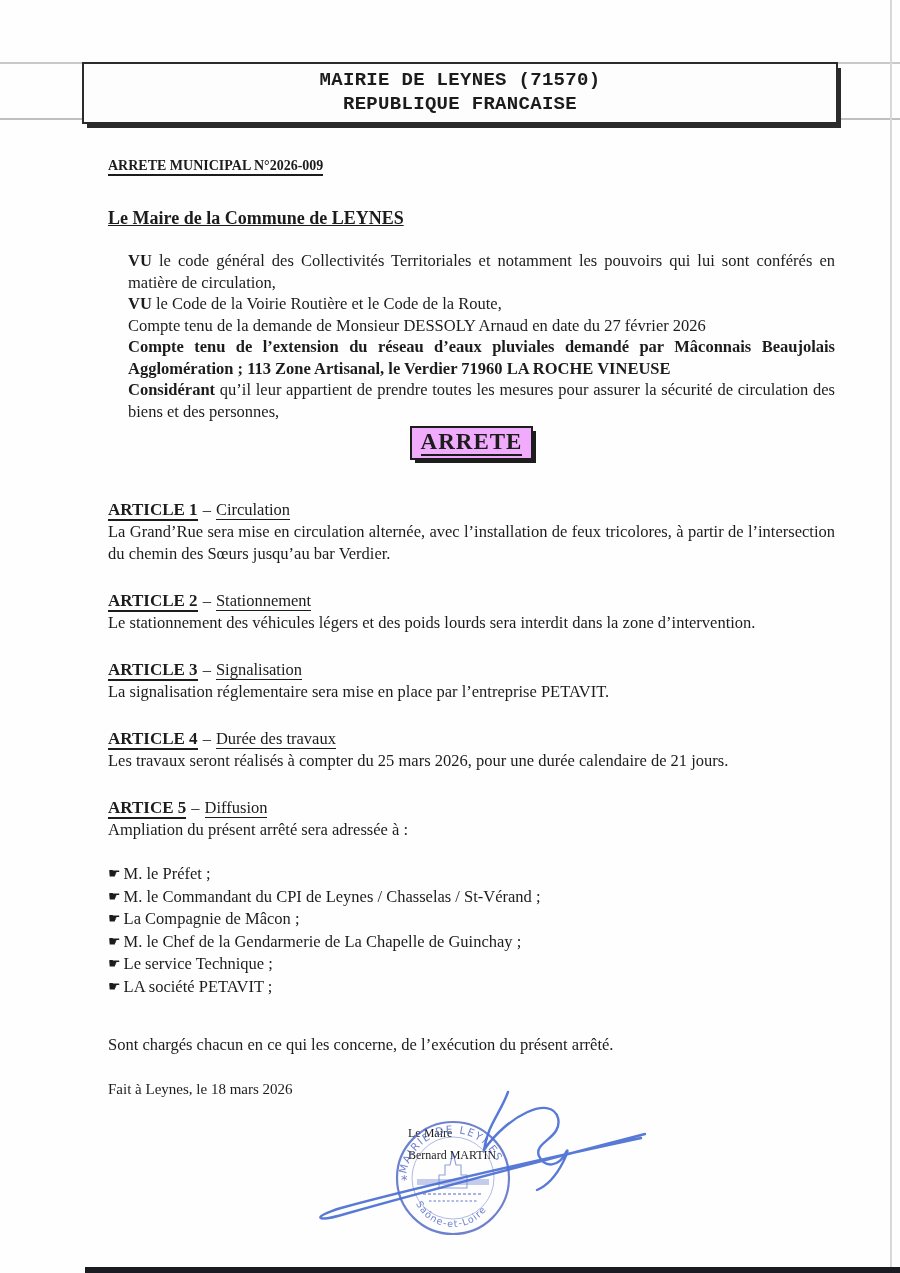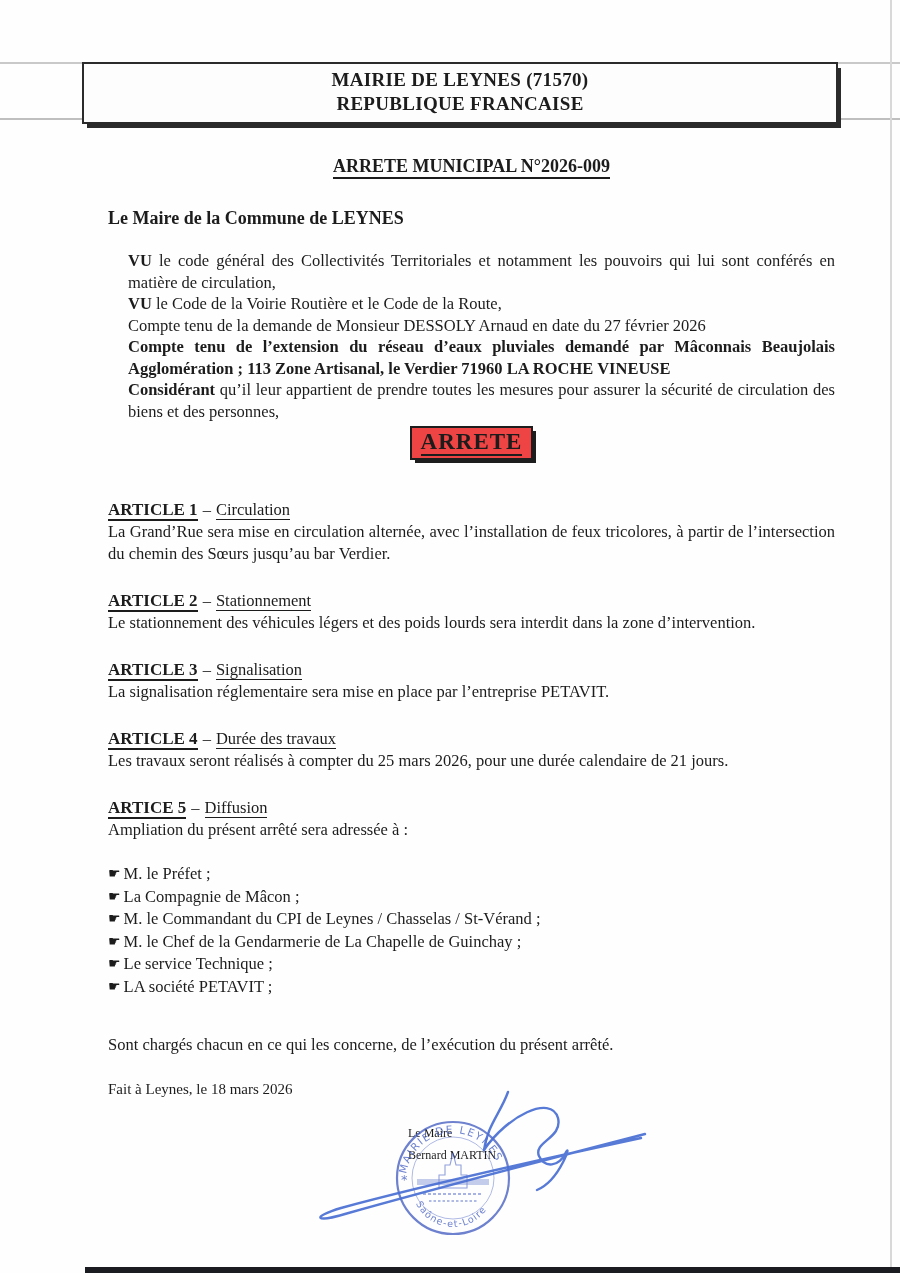--- a/index.html
+++ b/index.html
@@ -22,42 +22,42 @@
   .header-box{
     position:relative;
     margin:62px 0 0 -26px;
     width:756px;box-sizing:border-box;
     border:2px solid #2b2b2b;
     box-shadow:4px 5px 0 -1px #2b2b2b;
     background:#fdfdfd;
     text-align:center;
     padding:4px 0 6px 0;
   }
-  .header-box .hline{font-size:19px;font-weight:bold;line-height:24px;letter-spacing:.3px;}
+  .header-box .hline{font-size:19px;font-weight:bold;line-height:24px;letter-spacing:.3px;font-family:Liberation Mono, monospace;}
 
   .doc-title{
-    margin-top:30px;text-align:center;
-    font-size:18px;font-weight:bold;line-height:24px;
+    margin-top:30px;text-align:left;
+    font-size:14px;font-weight:bold;line-height:24px;
   }
   .doc-title span{border-bottom:2px solid #1c1c1c;padding-bottom:1px;}
 
-  .intro{margin-top:28px;font-size:18px;font-weight:bold;line-height:24px;}
+  .intro{margin-top:28px;font-size:18px;font-weight:bold;line-height:24px;text-decoration:underline;}
 
   .preamble{margin-top:20px;font-size:16.5px;line-height:21.5px;margin-left:20px;}
   .para{margin:0;}
   .just{text-align:justify;}
   .lead-bold{font-weight:bold;}
 
   .arrete-wrap{margin-top:4px;text-align:center;}
   .arrete-box{
     display:inline-block;
     border:2px solid #1d1d1d;
     box-shadow:4px 4px 0 -1px #1d1d1d;
     padding:1px 9px 3px 9px;
-    background:#ef4444;
+    background:#f0abfc;
   }
   .arrete-box span{
     font-size:23px;font-weight:bold;letter-spacing:1px;
     border-bottom:2.5px solid #1d1d1d;
   }
 
   .articles{margin-top:38px;}
   .article{margin-top:24px;font-size:16.5px;line-height:22px;}
   .article:first-child{margin-top:0;}
   .art-head{line-height:23px;}
@@ -138,22 +138,22 @@
 
       <div class="article">
         <div class="art-head"><span class="art-num">ARTICE 5</span><span class="art-dash">–</span><span class="art-title">Diffusion</span></div>
         <p class="art-body">Ampliation du présent arrêté sera adressée à :</p>
       </div>
 
     </div>
 
     <div class="recipients">
       <div class="recip-item"><span class="hand">☛</span><span>M. le Préfet ;</span></div>
+      <div class="recip-item"><span class="hand">☛</span><span>M. le Commandant du CPI de Leynes / Chasselas / St-Vérand ;</span></div>
       <div class="recip-item"><span class="hand">☛</span><span>La Compagnie de Mâcon ;</span></div>
-      <div class="recip-item"><span class="hand">☛</span><span>M. le Commandant du CPI de Leynes / Chasselas / St-Vérand ;</span></div>
       <div class="recip-item"><span class="hand">☛</span><span>M. le Chef de la Gendarmerie de La Chapelle de Guinchay ;</span></div>
       <div class="recip-item"><span class="hand">☛</span><span>Le service Technique ;</span></div>
       <div class="recip-item"><span class="hand">☛</span><span>LA société PETAVIT ;</span></div>
     </div>
 
     <div class="closing">Sont chargés chacun en ce qui les concerne, de l’exécution du présent arrêté.</div>
 
     <div class="dateline">Fait à Leynes, le 18 mars 2026</div>
 
     <div class="sign-block">

